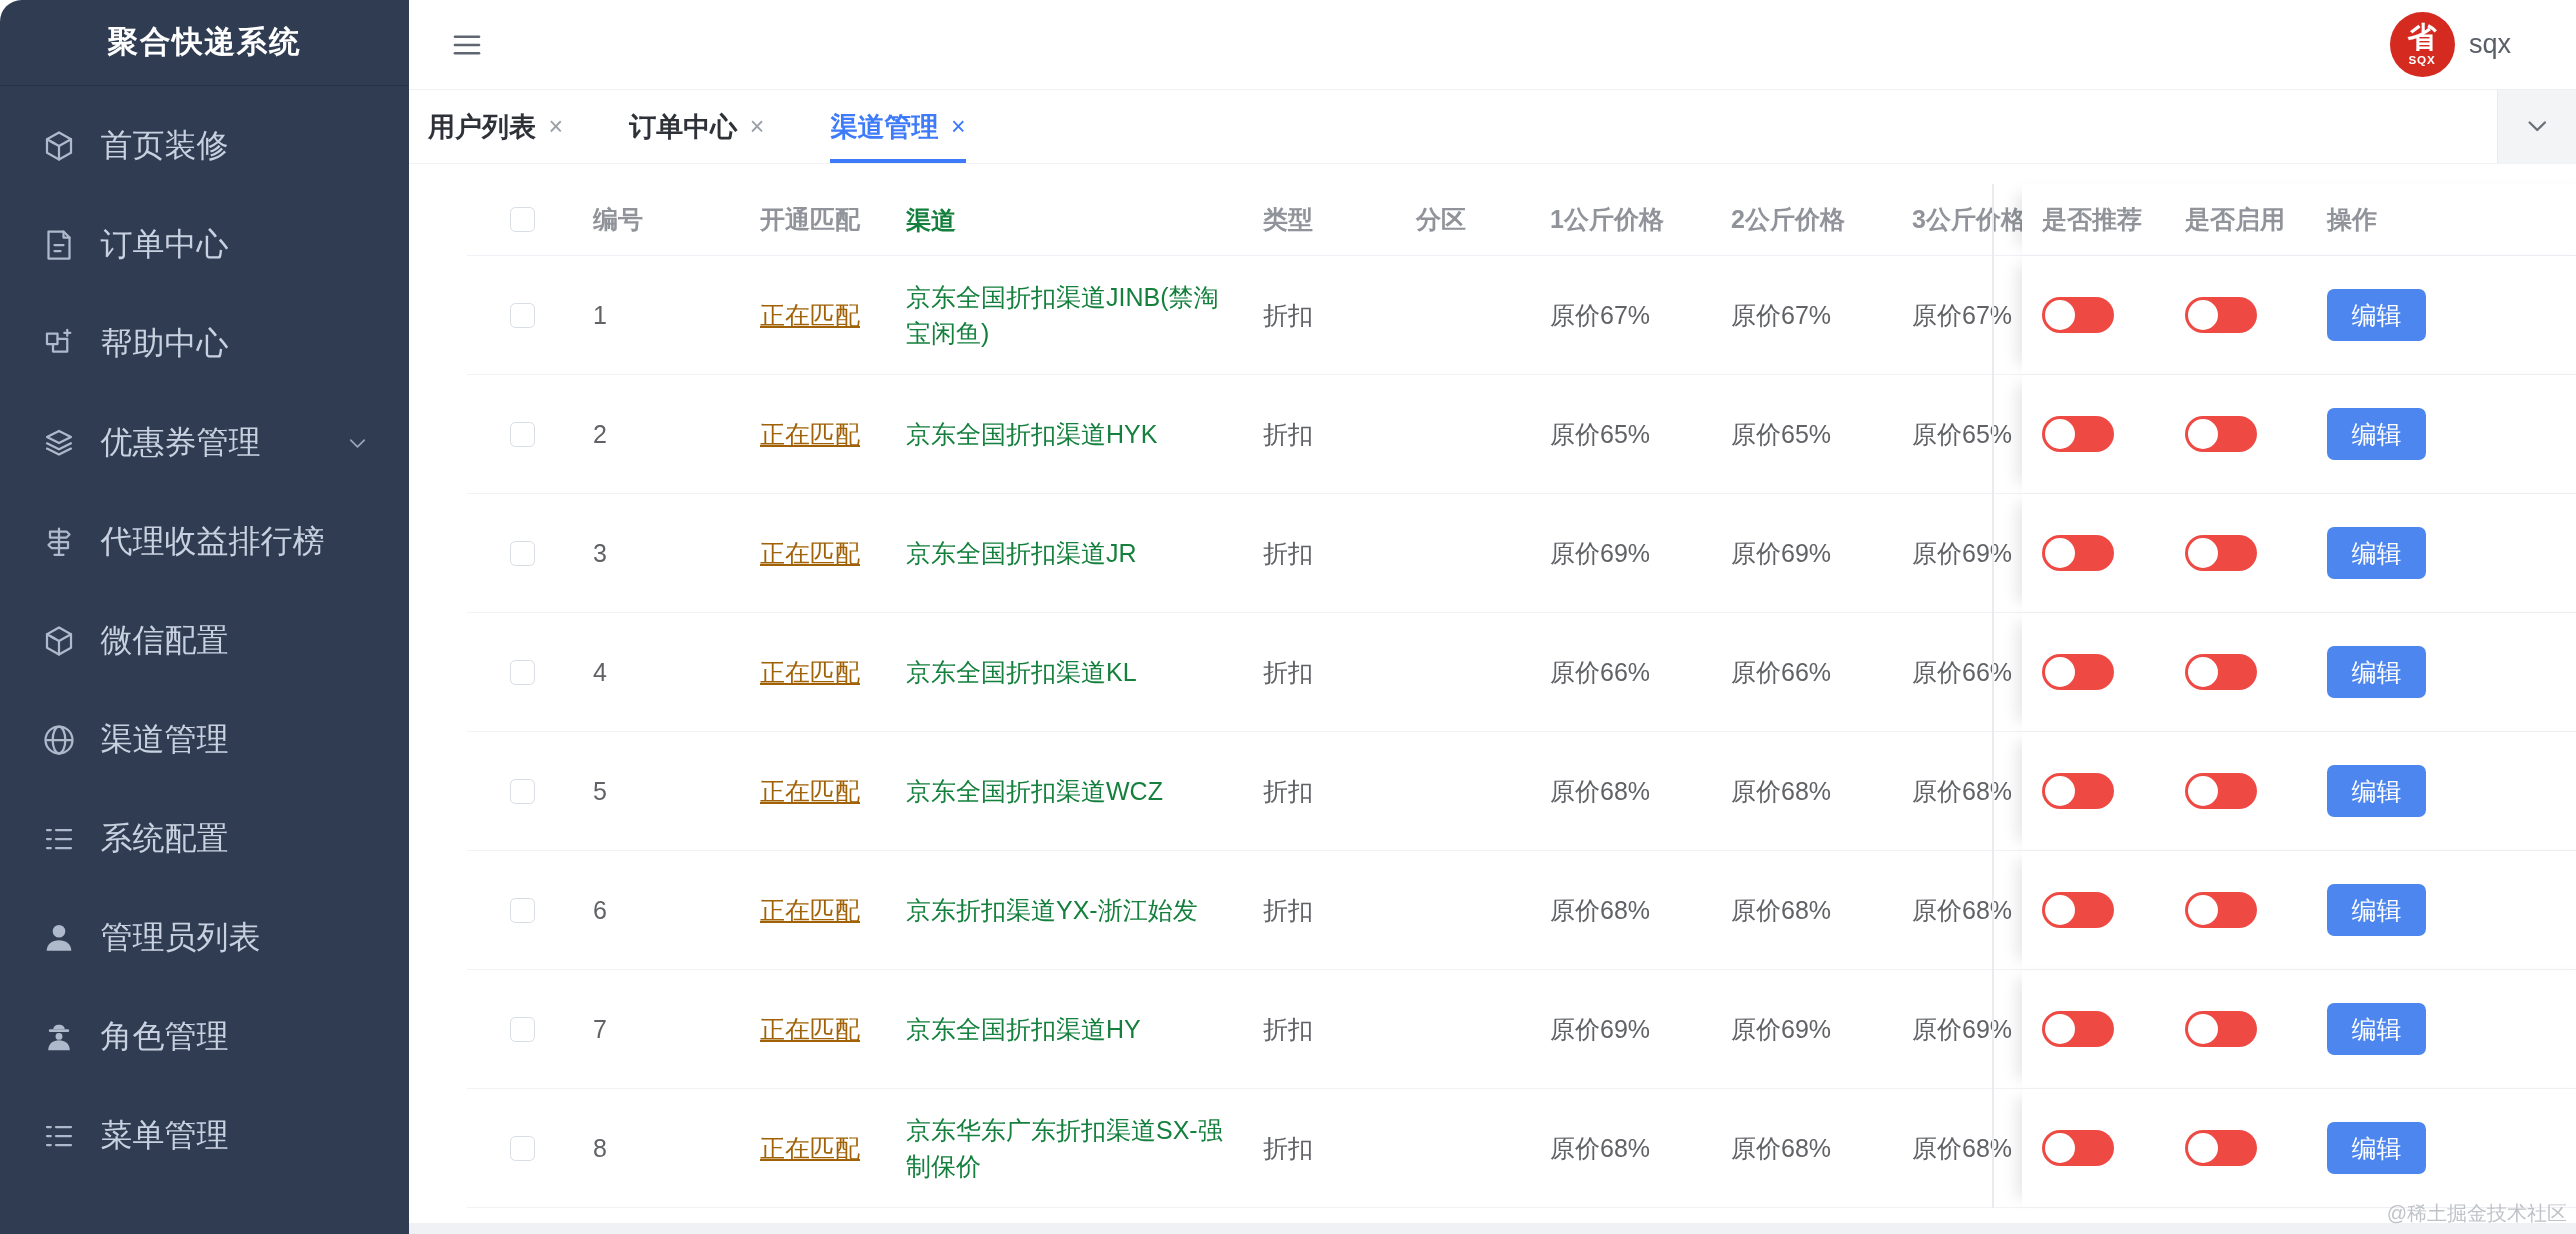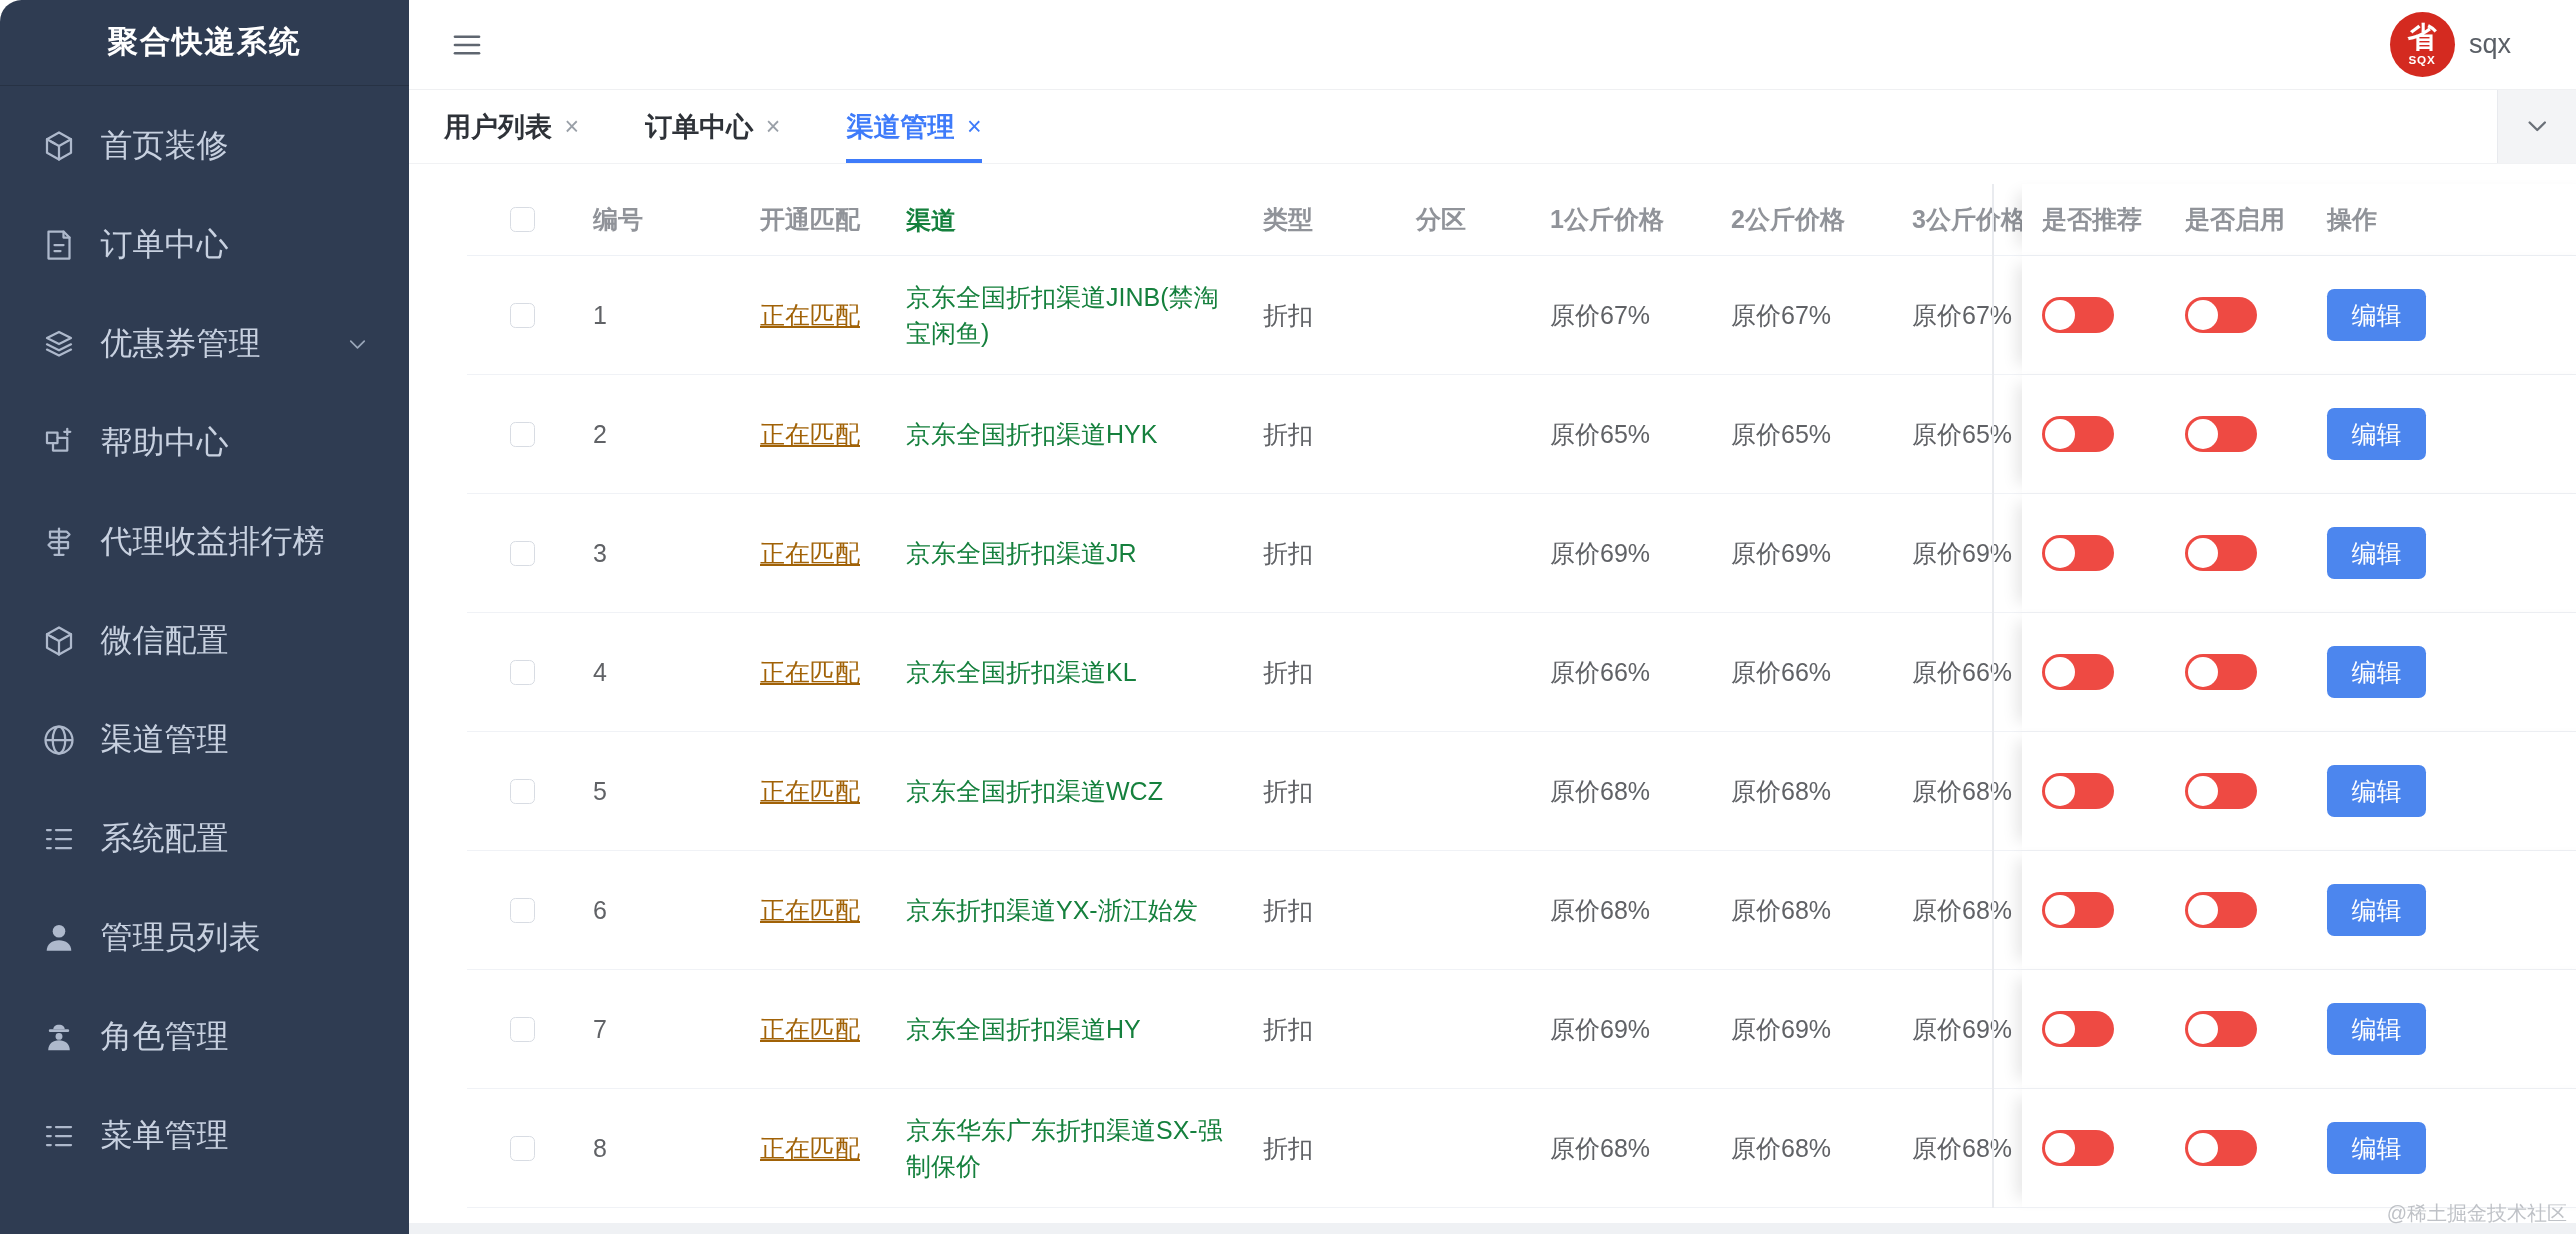--- a/index.html
+++ b/index.html
@@ -31,21 +31,21 @@
   .hamburger { margin-left: 40px; width: 36px; height: 36px; color: #5f6670; cursor: pointer; display: inline-flex; }
   .hamburger svg { width: 36px; height: 36px; }
   .user-block { margin-left: auto; margin-right: 65px; display: flex; align-items: center; cursor: pointer; }
   .avatar { width: 65px; height: 65px; border-radius: 50%; background: #d42a20; color: #fff;
     display: flex; flex-direction: column; align-items: center; justify-content: center; line-height: 1; }
   .avatar .zh { font-size: 29px; font-weight: bold; }
   .avatar .en { font-size: 11.7px; font-weight: bold; letter-spacing: 0.9px; margin-top: 1.8px; }
   .user-name { margin-left: 14.4px; font-size: 27px; color: #5a5f66; }
 
   .tabbar { height: 74px; flex-shrink: 0; position: relative; display: flex; align-items: stretch;
-    padding-left: 35px; border-bottom: 1.8px solid #f1f2f4; background: #fff; }
+    padding-left: 19px; border-bottom: 1.8px solid #f1f2f4; background: #fff; }
   .tab { position: relative; display: flex; align-items: center; margin-right: 66px; cursor: pointer; }
   .tab-label { font-size: 27px; font-weight: 600; color: #2e3238; }
   .tab-close { font-size: 25px; color: #9aa0a8; margin-left: 12.6px; }
   .tab.active .tab-label, .tab.active .tab-close { color: #3e7bfa; }
   .tab.active::after { content: ""; position: absolute; left: 0; right: 0; bottom: 0; height: 4.5px; background: #3e7bfa; }
   .tab-dropdown { position: absolute; right: 0; top: 0; bottom: 0; width: 79px; background: #f3f4f6;
     border-left: 1.8px solid #e8eaee; display: flex; align-items: center; justify-content: center;
     color: #6a7078; cursor: pointer; }
   .tab-dropdown svg { width: 30.5px; height: 30.5px; }
 
@@ -112,42 +112,42 @@
               <path d="M15 3v4h4"></path>
               <line x1="9" y1="12" x2="15" y2="12"></line>
               <line x1="9" y1="16" x2="13" y2="16"></line>
             </svg>
           </span>
           <span>订单中心</span>
         </div>
         <div class="side-item">
           <span class="icon">
             <svg viewBox="0 0 24 24" fill="none" stroke="currentColor" stroke-width="1.5" stroke-linecap="round" stroke-linejoin="round">
-              <path d="M12 4l8 4-8 4-8-4 8-4z"></path>
-              <path d="M4 12.2l8 4 8-4"></path>
-              <path d="M4 15.7l8 4 8-4"></path>
-            </svg>
-          </span>
-          <span>优惠券管理</span>
-          <span class="sub-arrow">
-            <svg viewBox="0 0 24 24" fill="none" stroke="currentColor" stroke-width="1.5" stroke-linecap="round" stroke-linejoin="round">
-              <polyline points="6 9 12 15 18 9"></polyline>
-            </svg>
-          </span>
-        </div>
-        <div class="side-item">
-          <span class="icon">
-            <svg viewBox="0 0 24 24" fill="none" stroke="currentColor" stroke-width="1.5" stroke-linecap="round" stroke-linejoin="round">
               <path d="M4 5h7v7H4z"></path>
               <path d="M11 8.5h6.5V17H8v-5"></path>
               <line x1="17.5" y1="2.5" x2="17.5" y2="6.5"></line>
               <line x1="15.5" y1="4.5" x2="19.5" y2="4.5"></line>
             </svg>
           </span>
           <span>帮助中心</span>
+        </div>
+        <div class="side-item">
+          <span class="icon">
+            <svg viewBox="0 0 24 24" fill="none" stroke="currentColor" stroke-width="1.5" stroke-linecap="round" stroke-linejoin="round">
+              <path d="M12 4l8 4-8 4-8-4 8-4z"></path>
+              <path d="M4 12.2l8 4 8-4"></path>
+              <path d="M4 15.7l8 4 8-4"></path>
+            </svg>
+          </span>
+          <span>优惠券管理</span>
+          <span class="sub-arrow">
+            <svg viewBox="0 0 24 24" fill="none" stroke="currentColor" stroke-width="1.5" stroke-linecap="round" stroke-linejoin="round">
+              <polyline points="6 9 12 15 18 9"></polyline>
+            </svg>
+          </span>
         </div>
         <div class="side-item">
           <span class="icon">
             <svg viewBox="0 0 24 24" fill="none" stroke="currentColor" stroke-width="1.5" stroke-linecap="round" stroke-linejoin="round">
               <line x1="12" y1="3" x2="12" y2="20"></line>
               <path d="M6 5h11l2 2-2 2H6z"></path>
               <path d="M18 12H7l-2 2 2 2h11z"></path>
               <line x1="9" y1="20.5" x2="15" y2="20.5"></line>
             </svg>
           </span>

